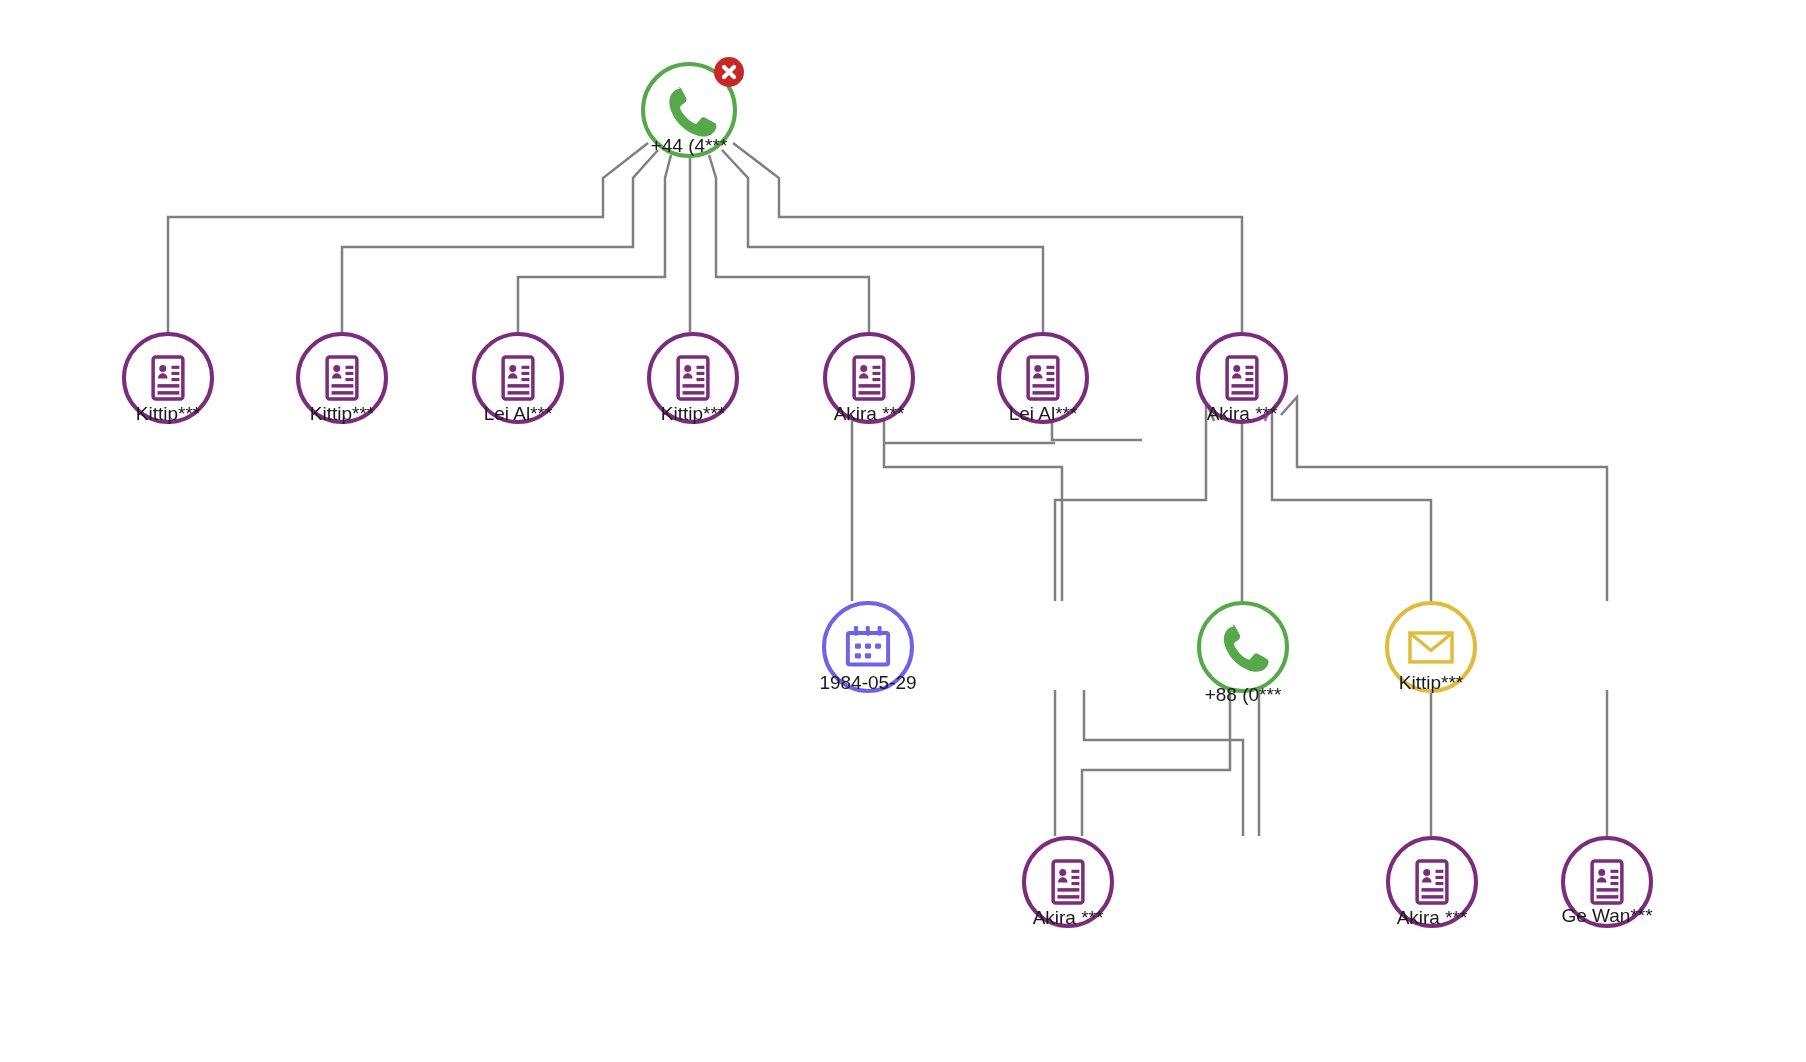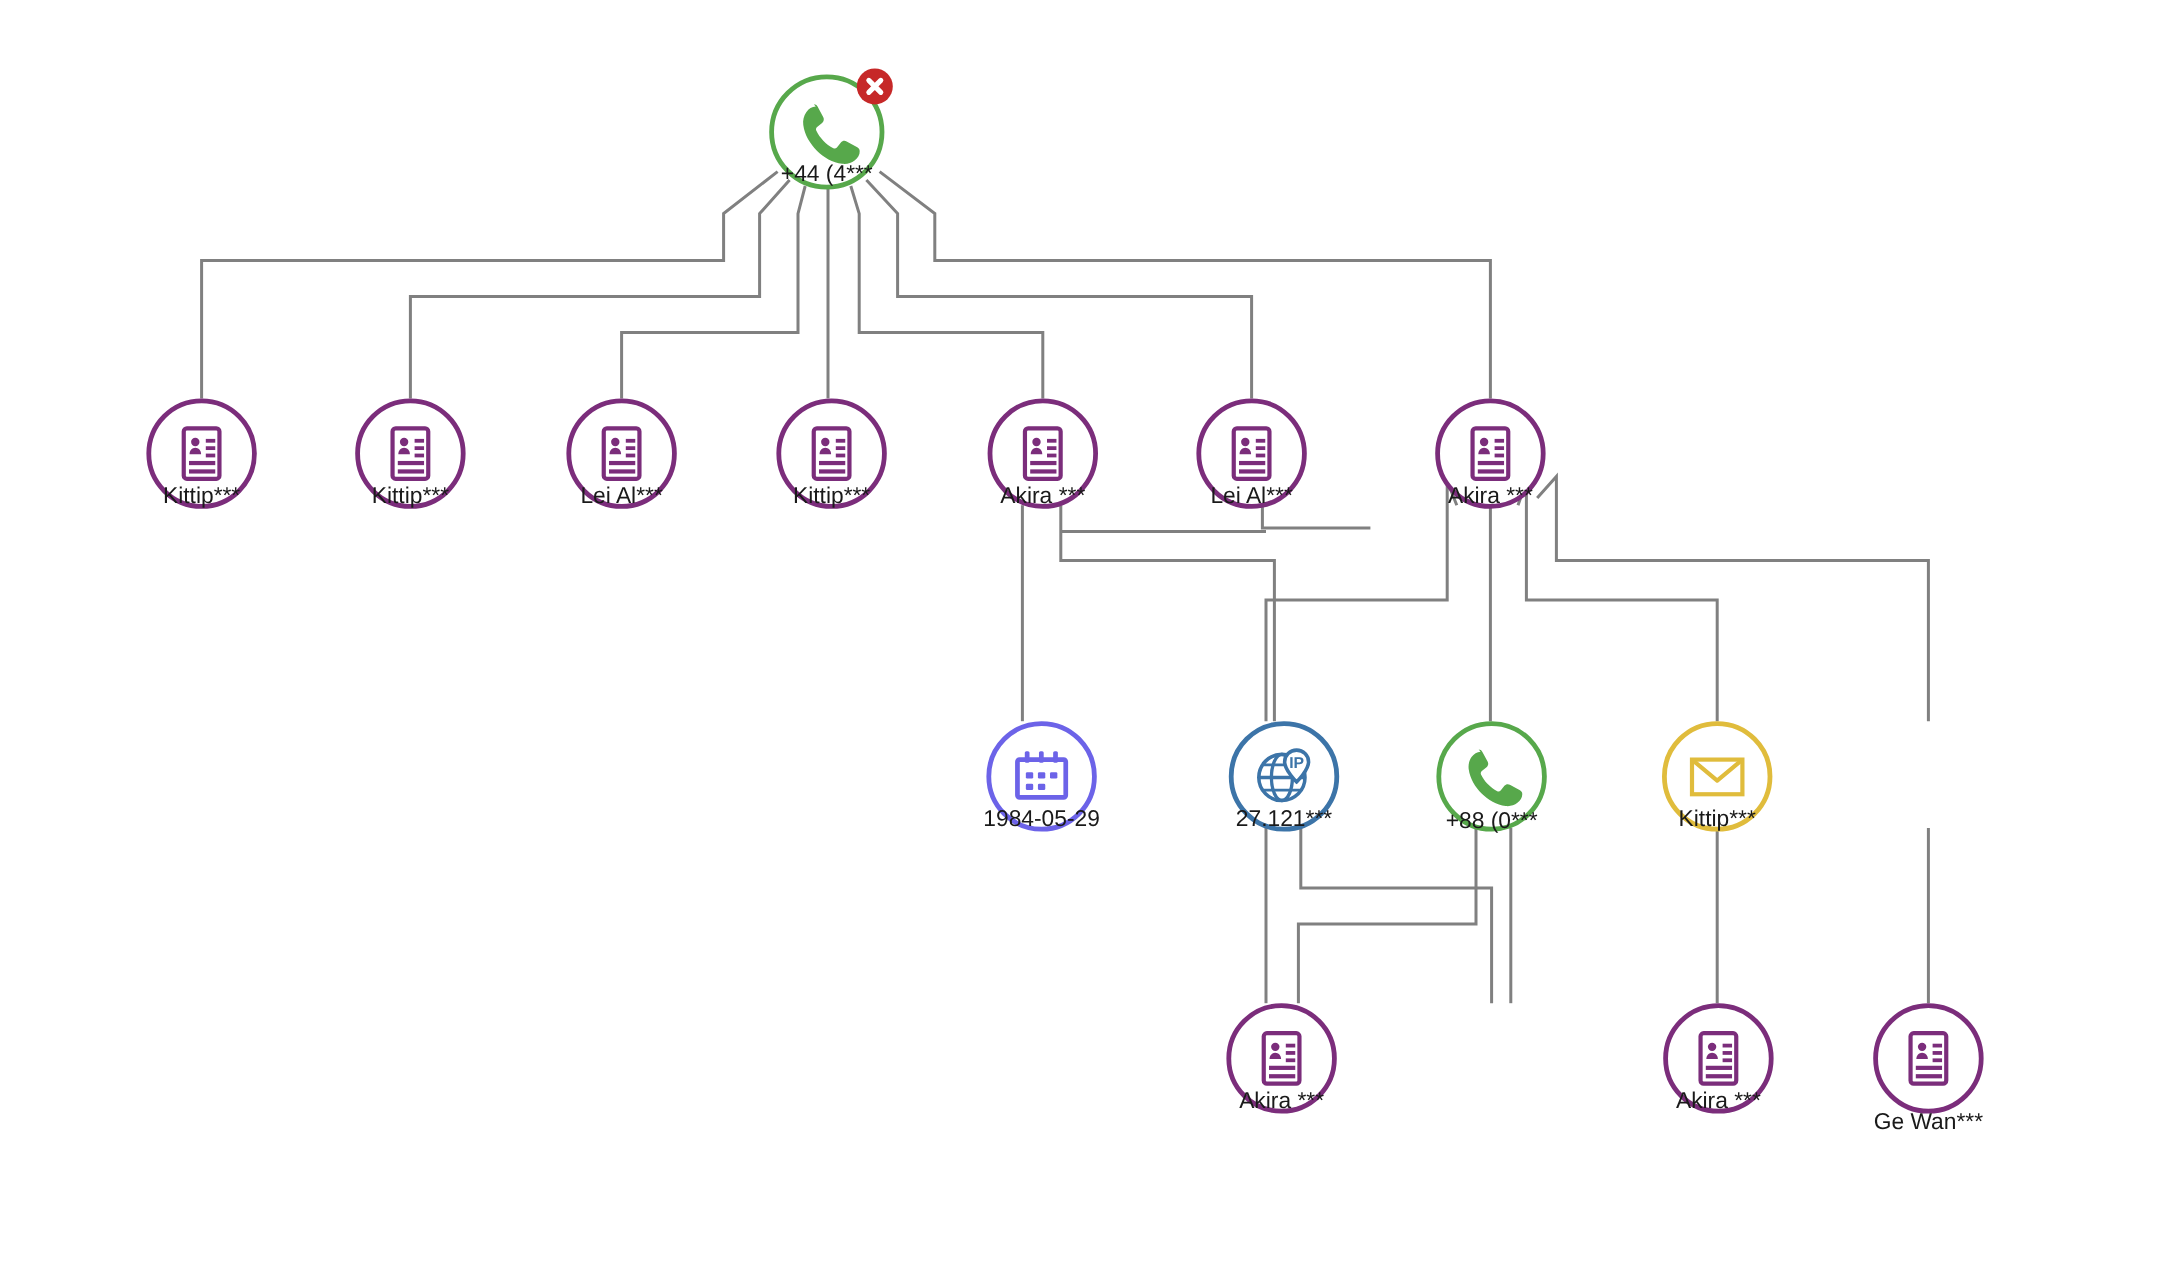--- a/index.html
+++ b/index.html
@@ -232,44 +232,30 @@
     <rect x="43" y="8" width="4.5" height="11" rx="1.5" fill="#6C63E8"></rect>
     <rect x="17" y="28" width="7" height="6" rx="1.3" fill="#6C63E8"></rect>
     <rect x="28.5" y="28" width="7" height="6" rx="1.3" fill="#6C63E8"></rect>
     <rect x="40" y="28" width="7" height="6" rx="1.3" fill="#6C63E8"></rect>
     <rect x="17" y="39" width="7" height="6" rx="1.3" fill="#6C63E8"></rect>
     <rect x="28.5" y="39" width="7" height="6" rx="1.3" fill="#6C63E8"></rect>
   </svg>
         </div>
         <span class="node-label" style="top: 66px; margin-top: 6px;">1984-05-29</span>
       </div>
-      <div class="node" style="left: 1070px; top: 647px;">
-        <div class="node-circle" style="width: 92px; height: 92px; border: 4px solid rgb(60, 116, 168);">
-          <svg width="56" height="56" viewBox="0 0 64 64" aria-hidden="true">
-    <circle cx="30" cy="33" r="22" fill="none" stroke="#3C74A8" stroke-width="3.4"></circle>
-    <ellipse cx="30" cy="33" rx="10" ry="22" fill="none" stroke="#3C74A8" stroke-width="3.2"></ellipse>
-    <line x1="8" y1="33" x2="52" y2="33" stroke="#3C74A8" stroke-width="3.2"></line>
-    <line x1="12" y1="21" x2="48" y2="21" stroke="#3C74A8" stroke-width="2.6"></line>
-    <line x1="12" y1="45" x2="48" y2="45" stroke="#3C74A8" stroke-width="2.6"></line>
-    <path d="M44 7c-6.3 0-11.4 5-11.4 11.2 0 8 11.4 19 11.4 19s11.4-11 11.4-19C55.4 12 50.3 7 44 7z" fill="#ffffff" stroke="#3C74A8" stroke-width="3.4"></path>
-    <text x="44" y="24" text-anchor="middle" font-family="Liberation Sans, sans-serif" font-size="15" font-weight="bold" fill="#3C74A8">IP</text>
-  </svg>
-        </div>
-        <span class="node-label" style="top: 66px; margin-top: 6px;">27.121***</span>
-      </div>
       <div class="node" style="left: 1243px; top: 647px;">
         <div class="node-circle" style="width: 92px; height: 92px; border: 4px solid rgb(87, 168, 75);">
           <svg width="56" height="56" viewBox="0 0 64 64" aria-hidden="true">
     <path fill="#57A84B" d="M21.5 8.5c-3.4 0-6.4 2-8.6 5.1-2.2 3.2-3.3 7.2-2.7 11.6 1.2 8.9 6.1 17 12.3 23.1
       6.2 6.1 14.2 10.8 22.9 11.9 4.3.5 8.2-.7 11.2-3 2.9-2.2 4.8-5.3 4.6-8.6-.1-1.5-.9-2.6-2.2-3.3l-9.6-5.3
       c-1.8-1-3.9-.6-5.2 1l-3.6 4.4c-.8 1-2.1 1.3-3.2.7-3.4-1.8-6.5-4.1-9.1-6.8-2.6-2.7-4.8-5.8-6.4-9.2
       -.5-1.1-.2-2.4.8-3.2l4.5-3.6c1.6-1.3 2-3.4 1.1-5.2l-5.2-9.6c-.7-1.3-1.9-2.1-3.4-2.1z"></path>
   </svg>
         </div>
-        <span class="node-label" style="top: 66px; margin-top: 8px;">+88 (0***</span>
+        <span class="node-label" style="top: 66px; margin-top: 18px;">+88 (0***</span>
       </div>
       <div class="node" style="left: 1431px; top: 647px;">
         <div class="node-circle" style="width: 92px; height: 92px; border: 4px solid rgb(224, 188, 60);">
           <svg width="56" height="56" viewBox="0 0 64 64" aria-hidden="true">
     <rect x="8" y="16" width="48" height="33" fill="none" stroke="#E0BC3C" stroke-width="4"></rect>
     <polyline points="8,16 32,36 56,16" fill="none" stroke="#E0BC3C" stroke-width="4" stroke-linejoin="round"></polyline>
   </svg>
         </div>
         <span class="node-label" style="top: 66px; margin-top: 6px;">Kittip***</span>
       </div>
@@ -309,17 +295,17 @@
     <rect x="15" y="8" width="34" height="48" rx="3" ry="3" fill="none" stroke="#7B2D7B" stroke-width="4"></rect>
     <circle cx="26" cy="21" r="4" fill="#7B2D7B"></circle>
     <path d="M20.5 32.5c0-3.3 2.5-6 5.5-6s5.5 2.7 5.5 6z" fill="#7B2D7B"></path>
     <rect x="36" y="18" width="9" height="3.6" fill="#7B2D7B"></rect>
     <rect x="36" y="25" width="9" height="3.6" fill="#7B2D7B"></rect>
     <rect x="36" y="32" width="9" height="3.6" fill="#7B2D7B"></rect>
     <rect x="20" y="39" width="25" height="4" fill="#7B2D7B"></rect>
     <rect x="20" y="47" width="25" height="4" fill="#7B2D7B"></rect>
   </svg>
         </div>
-        <span class="node-label" style="top: 66px; margin-top: 24px;">Ge Wan***</span>
+        <span class="node-label" style="top: 66px; margin-top: 4px;">Ge Wan***</span>
       </div>
     </div>
 
 </div>
 
 </body></html>

